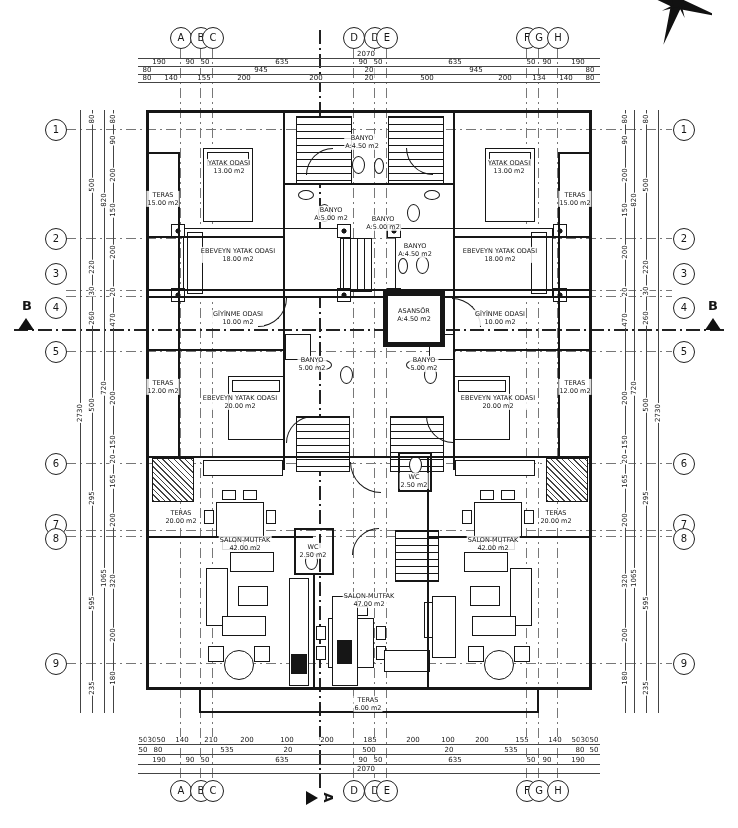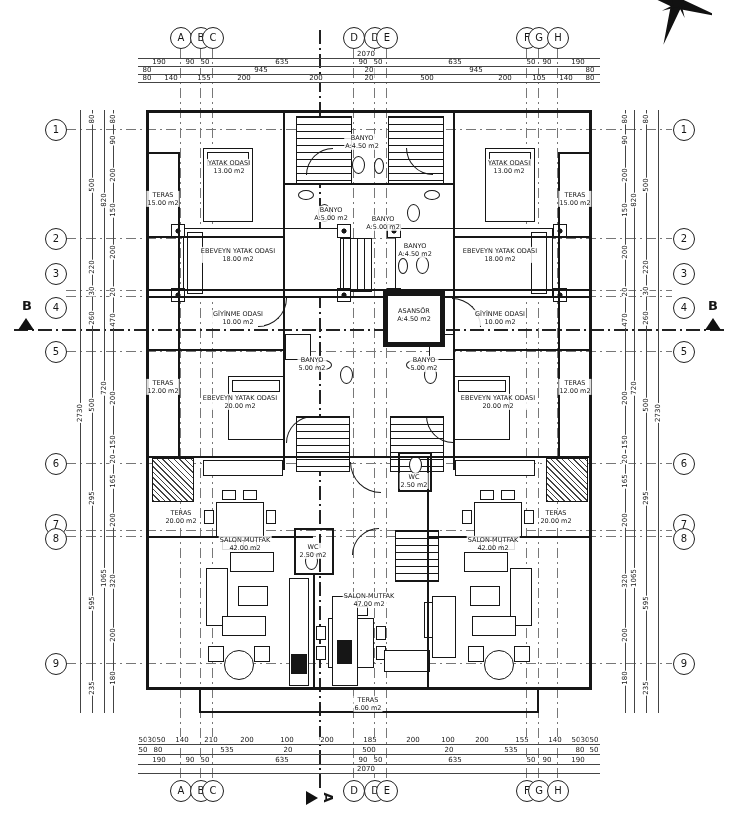--- a/index.html
+++ b/index.html
@@ -138,21 +138,21 @@
     <div class="dimt" style="left: 590px; top: 74px; transform: translate(-50%, -100%);">80</div>
     <div class="dl" style="left: 138px; top: 82px; width: 462px; height: 1px;"></div>
     <div class="dimt" style="left: 147px; top: 82px; transform: translate(-50%, -100%);">80</div>
     <div class="dimt" style="left: 171px; top: 82px; transform: translate(-50%, -100%);">140</div>
     <div class="dimt" style="left: 204px; top: 82px; transform: translate(-50%, -100%);">155</div>
     <div class="dimt" style="left: 244px; top: 82px; transform: translate(-50%, -100%);">200</div>
     <div class="dimt" style="left: 316px; top: 82px; transform: translate(-50%, -100%);">200</div>
     <div class="dimt" style="left: 369px; top: 82px; transform: translate(-50%, -100%);">20</div>
     <div class="dimt" style="left: 427px; top: 82px; transform: translate(-50%, -100%);">500</div>
     <div class="dimt" style="left: 505px; top: 82px; transform: translate(-50%, -100%);">200</div>
-    <div class="dimt" style="left: 539px; top: 82px; transform: translate(-50%, -100%);">105</div>
+    <div class="dimt" style="left: 539px; top: 82px; transform: translate(-50%, -100%);">134</div>
     <div class="dimt" style="left: 566px; top: 82px; transform: translate(-50%, -100%);">140</div>
     <div class="dimt" style="left: 590px; top: 82px; transform: translate(-50%, -100%);">80</div>
     <div class="dl" style="left: 138px; top: 744px; width: 462px; height: 1px;"></div>
     <div class="dimt" style="left: 143px; top: 744px;">50</div>
     <div class="dimt" style="left: 152px; top: 744px;">30</div>
     <div class="dimt" style="left: 161px; top: 744px;">50</div>
     <div class="dimt" style="left: 182px; top: 744px;">140</div>
     <div class="dimt" style="left: 211px; top: 744px;">210</div>
     <div class="dimt" style="left: 247px; top: 744px;">200</div>
     <div class="dimt" style="left: 287px; top: 744px;">100</div>

